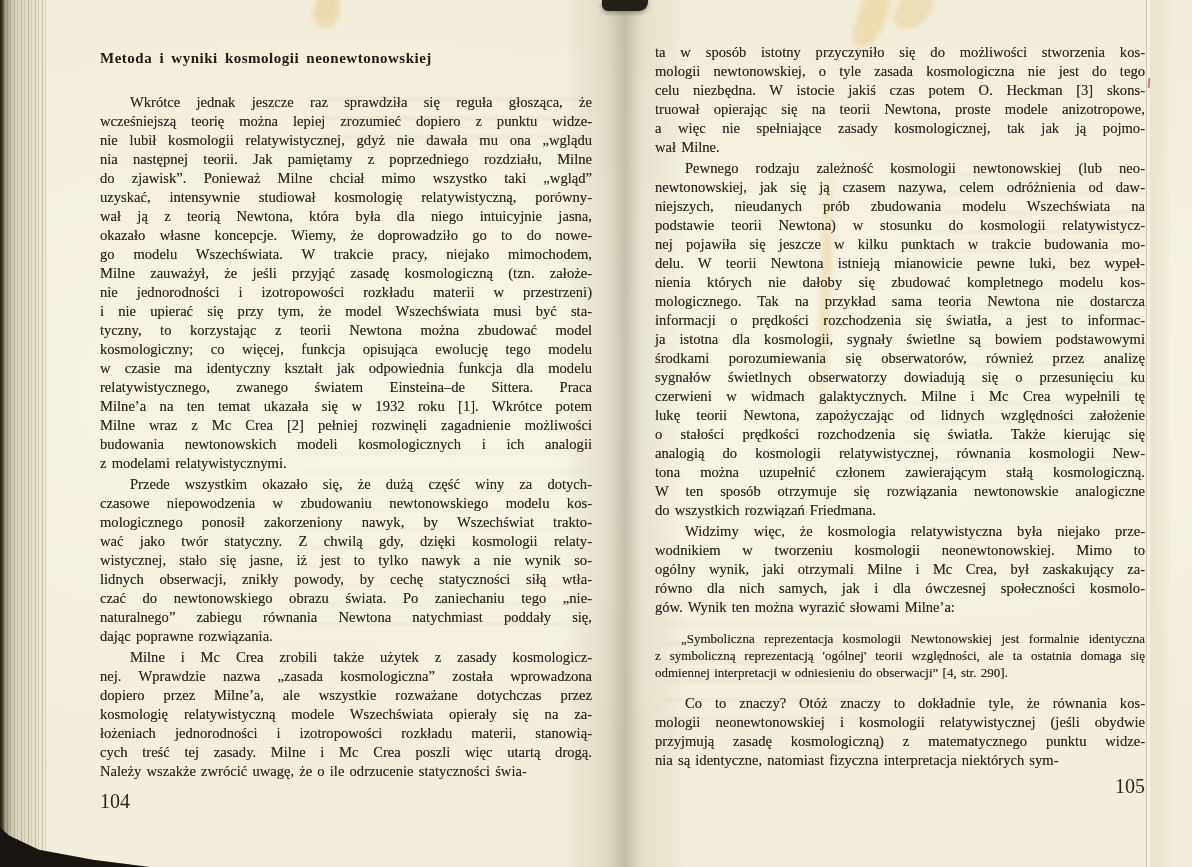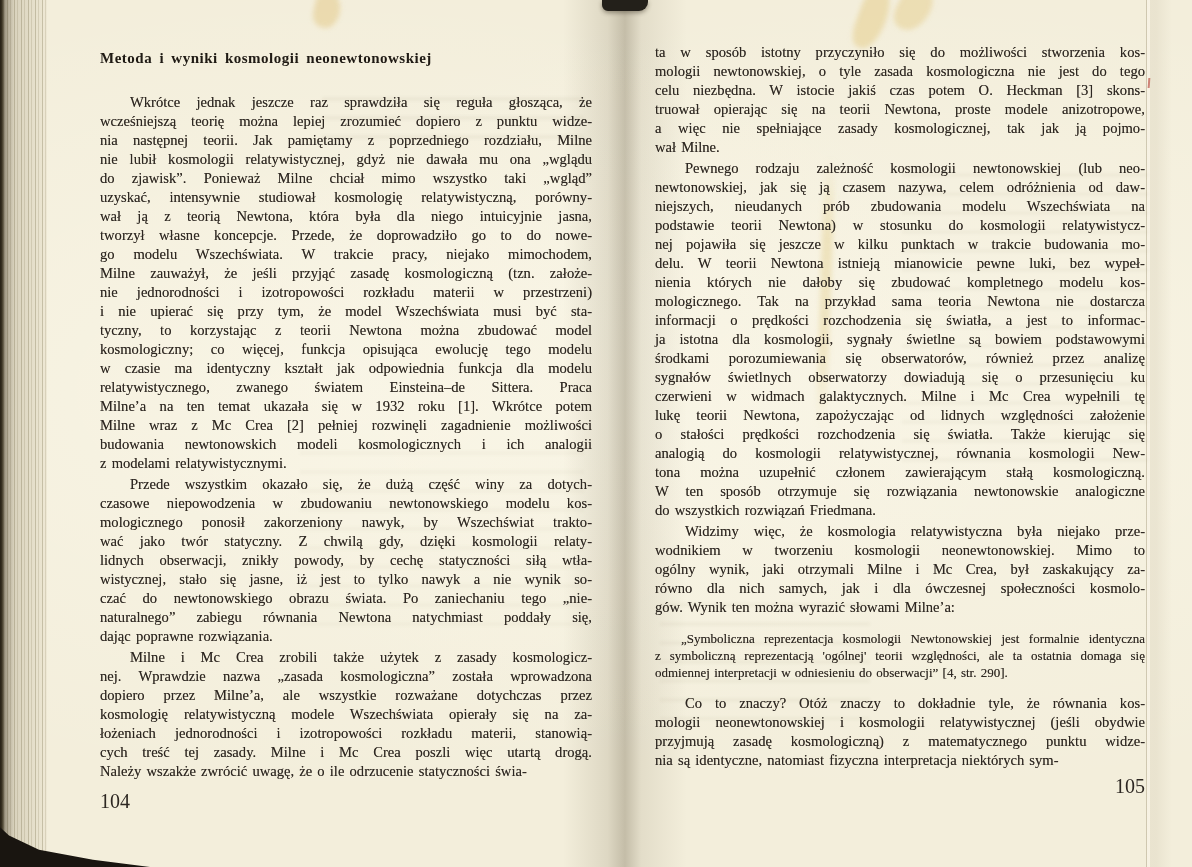--- a/index.html
+++ b/index.html
@@ -92,46 +92,46 @@
   <div class="bleed bleed-b"></div>
   <div class="bleed bleed-c"></div>
   <div class="bleed bleed-d"></div>
 
   <div class="page-col page-left-col">
     <h1 class="chapter">Metoda i wyniki kosmologii neonewtonowskiej</h1>
     <div id="left-blocks">
         <div class="para">
           <div class="line indent">Wkrótce jednak jeszcze raz sprawdziła się reguła głosząca, że</div>
           <div class="line">wcześniejszą teorię można lepiej zrozumieć dopiero z punktu widze-</div>
+          <div class="line">nie lubił kosmologii relatywistycznej, gdyż nie dawała mu ona „wglądu</div>
           <div class="line">nia następnej teorii. Jak pamiętamy z poprzedniego rozdziału, Milne</div>
-          <div class="line">nie lubił kosmologii relatywistycznej, gdyż nie dawała mu ona „wglądu</div>
           <div class="line">do zjawisk”. Ponieważ Milne chciał mimo wszystko taki „wgląd”</div>
           <div class="line">uzyskać, intensywnie studiował kosmologię relatywistyczną, porówny-</div>
           <div class="line">wał ją z teorią Newtona, która była dla niego intuicyjnie jasna,</div>
-          <div class="line">tworzył własne koncepcje. Przede, że doprowadziło go to do nowe-</div>
+          <div class="line">okazało własne koncepcje. Wiemy, że doprowadziło go to do nowe-</div>
           <div class="line">go modelu Wszechświata. W trakcie pracy, niejako mimochodem,</div>
           <div class="line">Milne zauważył, że jeśli przyjąć zasadę kosmologiczną (tzn. założe-</div>
           <div class="line">nie jednorodności i izotropowości rozkładu materii w przestrzeni)</div>
           <div class="line">i nie upierać się przy tym, że model Wszechświata musi być sta-</div>
           <div class="line">tyczny, to korzystając z teorii Newtona można zbudować model</div>
           <div class="line">kosmologiczny; co więcej, funkcja opisująca ewolucję tego modelu</div>
           <div class="line">w czasie ma identyczny kształt jak odpowiednia funkcja dla modelu</div>
           <div class="line">relatywistycznego, zwanego światem Einsteina–de Sittera. Praca</div>
           <div class="line">Milne’a na ten temat ukazała się w 1932 roku [1]. Wkrótce potem</div>
           <div class="line">Milne wraz z Mc Crea [2] pełniej rozwinęli zagadnienie możliwości</div>
           <div class="line">budowania newtonowskich modeli kosmologicznych i ich analogii</div>
           <div class="line last">z modelami relatywistycznymi.</div>
         </div>
         <div class="para">
           <div class="line indent">Przede wszystkim okazało się, że dużą część winy za dotych-</div>
           <div class="line">czasowe niepowodzenia w zbudowaniu newtonowskiego modelu kos-</div>
           <div class="line">mologicznego ponosił zakorzeniony nawyk, by Wszechświat trakto-</div>
           <div class="line">wać jako twór statyczny. Z chwilą gdy, dzięki kosmologii relaty-</div>
+          <div class="line">wistycznej, stało się jasne, iż jest to tylko nawyk a nie wynik so-</div>
           <div class="line">lidnych obserwacji, znikły powody, by cechę statyczności siłą wtła-</div>
-          <div class="line">wistycznej, stało się jasne, iż jest to tylko nawyk a nie wynik so-</div>
           <div class="line">czać do newtonowskiego obrazu świata. Po zaniechaniu tego „nie-</div>
           <div class="line">naturalnego” zabiegu równania Newtona natychmiast poddały się,</div>
           <div class="line last">dając poprawne rozwiązania.</div>
         </div>
         <div class="para">
           <div class="line indent">Milne i Mc Crea zrobili także użytek z zasady kosmologicz-</div>
           <div class="line">nej. Wprawdzie nazwa „zasada kosmologiczna” została wprowadzona</div>
           <div class="line">dopiero przez Milne’a, ale wszystkie rozważane dotychczas przez</div>
           <div class="line">kosmologię relatywistyczną modele Wszechświata opierały się na za-</div>
           <div class="line">łożeniach jednorodności i izotropowości rozkładu materii, stanowią-</div>

